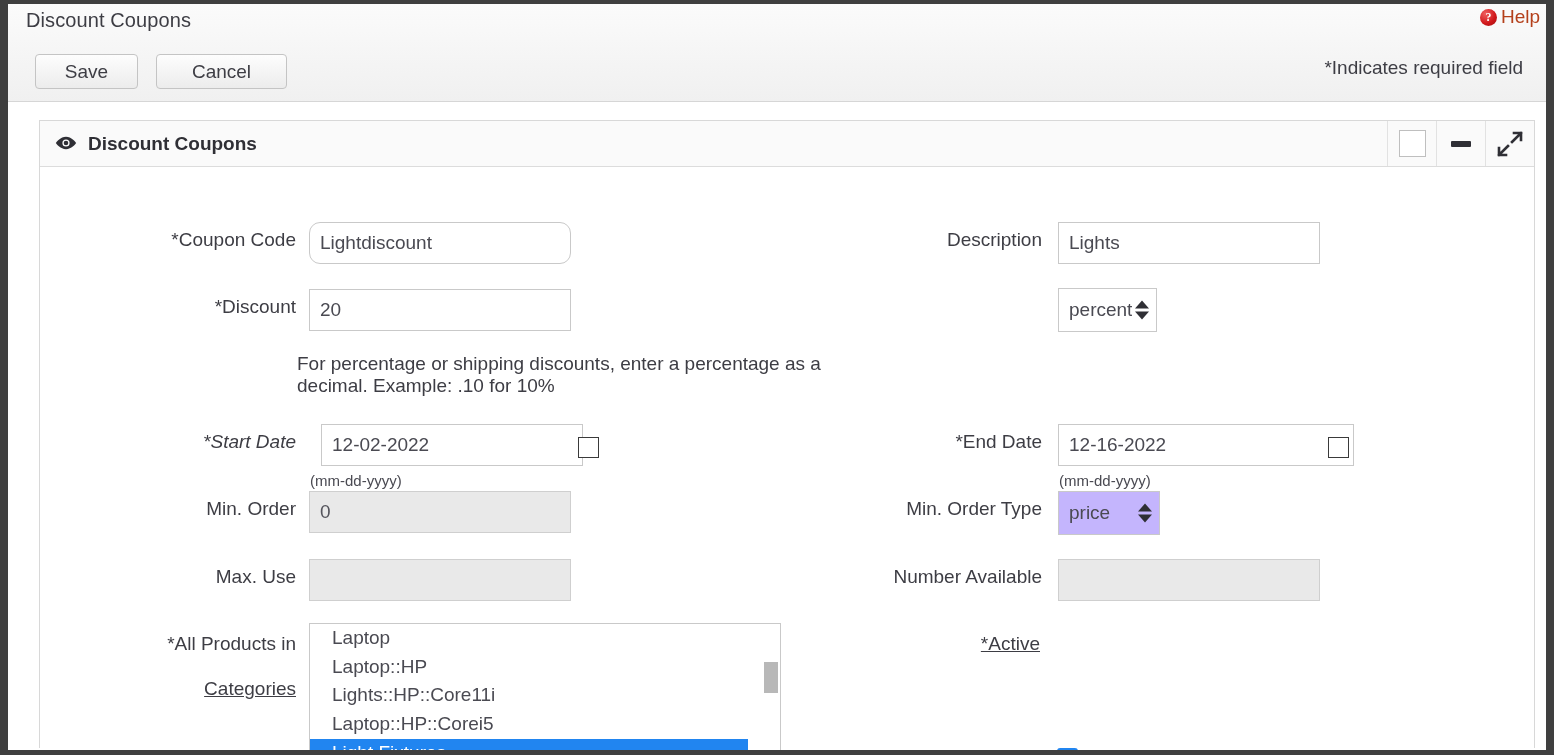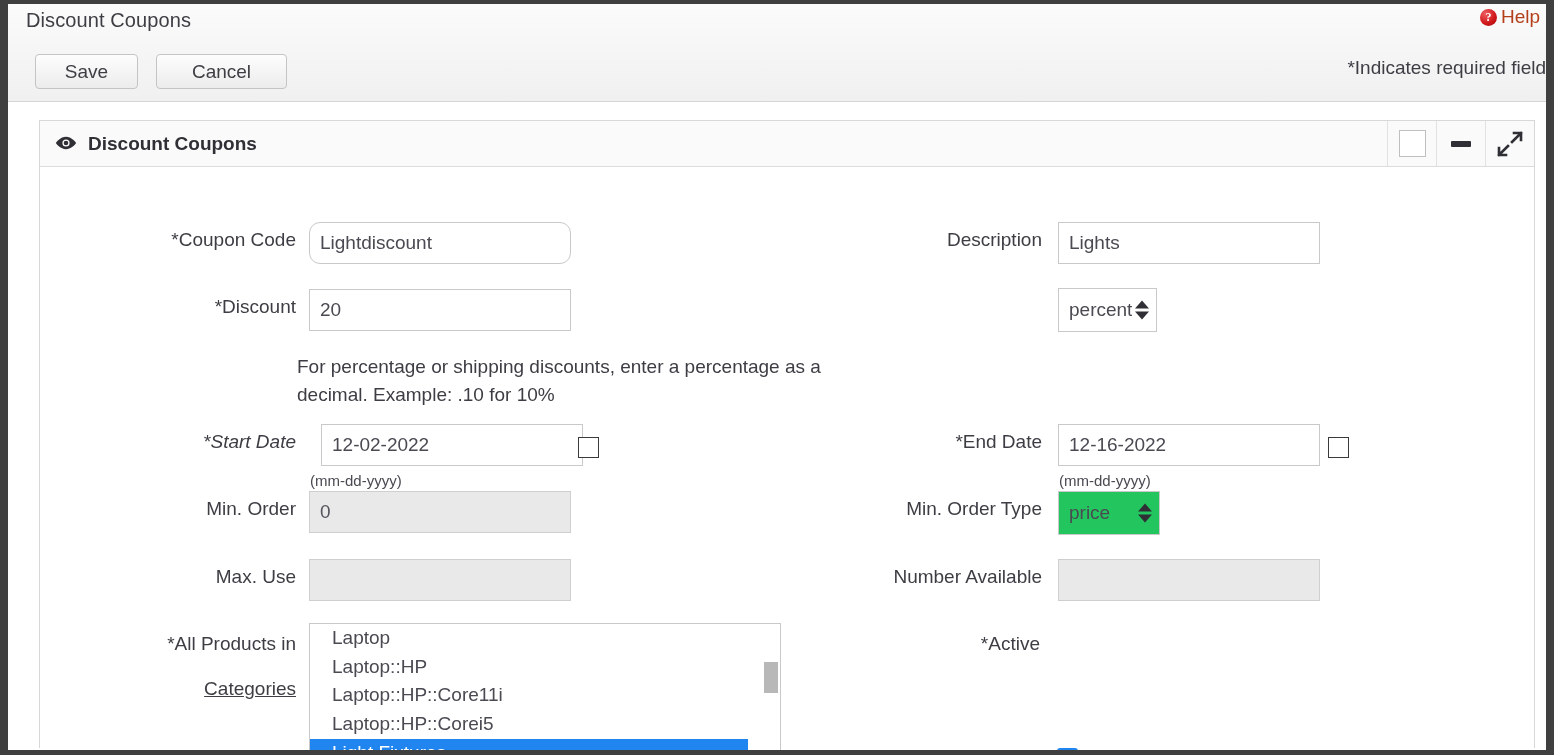--- a/index.html
+++ b/index.html
@@ -46,21 +46,21 @@
     width: 17px; height: 17px; border-radius: 50%;
     background: radial-gradient(circle at 33% 28%, #f06060 0%, #d0171a 58%, #9d0f11 100%);
     color: #fff;
     font-size: 12px; font-weight: bold;
     display: flex; align-items: center; justify-content: center;
     line-height: 1;
     font-family: "Liberation Serif", serif;
   }
   #required-note {
     position: absolute;
-    right: 0; top: 53px;
+    right: 23px; top: 53px;
     font-size: 19px;
     color: #3d3d44;
   }
   .tbtn {
     position: absolute;
     top: 50px;
     height: 35px;
     background: linear-gradient(#fdfdfd, #ececec);
     border: 1px solid #c4c4c4;
     border-radius: 4px;
@@ -144,37 +144,37 @@
     height: 44px;
     border: 1px solid #c9c9c9;
     background: #fff;
     font-size: 19px;
     color: #4a4a52;
     padding-left: 10px;
     display: flex; align-items: center;
     overflow: hidden;
     cursor: pointer;
   }
-  .sel.disabled { background: #22c55e; }
+  .sel.disabled { background: #c4b5fd; }
   .sel .val { white-space: nowrap; overflow: hidden; }
   .spin {
     position: absolute;
     right: 7px; top: 50%;
     transform: translateY(-50%);
     display: flex; flex-direction: column; gap: 3px;
   }
   .spin i { width:0; height:0; border-left:7px solid transparent; border-right:7px solid transparent; display:block; }
   .spin i.up   { border-bottom: 8px solid #2f2f35; }
   .spin i.down { border-top: 8px solid #2f2f35; }
 
   .hint {
     position: absolute;
     font-size: 19px;
     color: #3d3d44;
-    line-height: 28px;
+    line-height: 22px;
     width: 540px;
   }
   .fmt {
     position: absolute;
     font-size: 15px;
     color: #4a4a52;
   }
   .cal {
     position: absolute;
     width: 21px; height: 21px;
@@ -301,21 +301,21 @@
       <div class="hint" style="left:257px; top:186px;">For percentage or shipping discounts, enter a percentage as a decimal. Example: .10 for 10%</div>
 
       <div class="lbl" style="left:40px; top:264px; width:216px;font-style:italic;">*Start Date</div>
       <input class="txt" style="left: 269px; top: 257px; width: 262px; margin-left: 12px;" value="12-02-2022">
       <span class="cal" style="left:538px; top:270px;">
         <span class="top"></span><span class="grid"></span>
       </span>
       <div class="fmt" style="left:270px; top:305px;">(mm-dd-yyyy)</div>
 
       <div class="lbl" style="left:760px; top:264px; width:242px;">*End Date</div>
-      <input class="txt" style="left: 1018px; top: 257px; width: 262px;" value="12-16-2022">
+      <input class="txt" style="left: 1018px; top: 257px; width: 296px;" value="12-16-2022">
       <span class="cal" style="left:1288px; top:270px;">
         <span class="top"></span><span class="grid"></span>
       </span>
       <div class="fmt" style="left:1019px; top:305px;">(mm-dd-yyyy)</div>
 
       <div class="lbl" style="left:40px; top:331px; width:216px;">Min. Order</div>
       <input class="txt disabled" style="left: 269px; top: 324px; width: 262px;" value="0">
 
       <div class="lbl" style="left:760px; top:331px; width:242px;">Min. Order Type</div>
       <div class="sel disabled" style="left:1018px; top:324px; width:102px;">
@@ -332,29 +332,29 @@
       <div class="lbl" style="left:760px; top:399px; width:242px;">Number Available</div>
       <input class="txt disabled" style="left: 1018px; top: 392px; width: 262px;" value="">
 
       <div class="lbl" style="left:40px; top:466px; width:216px;">*All Products in</div>
       <div class="lbl" style="left:40px; top:511px; width:216px;text-decoration:underline;">Categories</div>
 
       <div id="ms">
         <div id="ms-options">
             <div class="opt">Laptop</div>
             <div class="opt">Laptop::HP</div>
-            <div class="opt">Laptop::HP::Core11i</div>
+            <div class="opt">Lights::HP::Core11i</div>
             <div class="opt">Laptop::HP::Corei5</div>
             <div class="opt selected">Light Fixtures</div>
           </div>
         <div id="ms-scroll">
           <div id="ms-thumb"></div>
         </div>
       </div>
 
-      <div class="lbl" style="left:800px; top:466px; width:200px;">*Active</div>
+      <div class="lbl" style="left:800px; top:466px; width:200px;text-decoration:underline;">*Active</div>
       <div id="active-box">
         
       </div>
 
     </div>
   </div>
 </div>
 
 </body></html>

